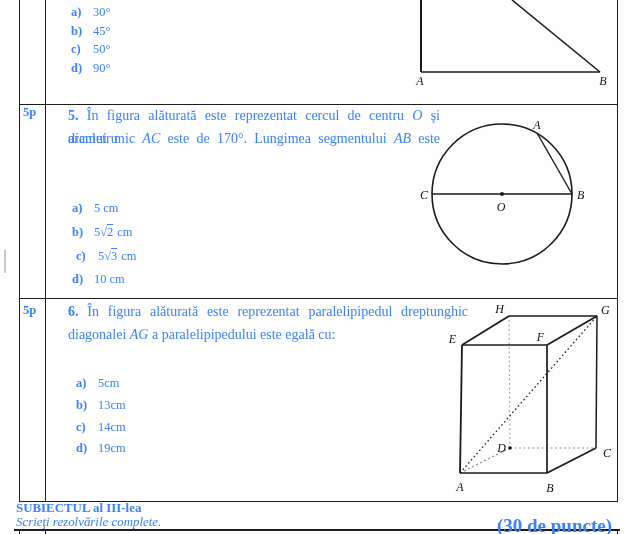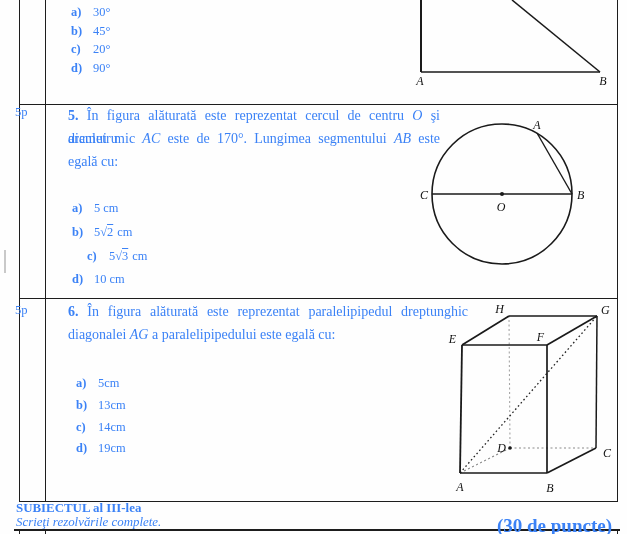--- a/index.html
+++ b/index.html
@@ -4,21 +4,21 @@
 <style>
   html,body{margin:0;padding:0;background:#e8e8e8;}
   .page{
     position:relative;width:627px;height:534px;background:#fefefe;
     font-family:"Liberation Serif",serif;color:#3b82f6;overflow:hidden;
   }
   .vline{position:absolute;width:0;border-left:1.4px solid #1d1d1d;}
   .hline{position:absolute;height:0;border-top:1.4px solid #1d1d1d;}
   .thick{border-top-width:2px;}
   .smudge{position:absolute;width:2px;background:#c9c9c9;}
-  .pts{position:absolute;left:15px;width:20px;font-weight:normal;font-size:12.6px;}
+  .pts{position:absolute;left:23px;width:20px;font-weight:bold;font-size:12.6px;}
   .qtext{position:absolute;left:68px;font-size:14px;}
   .qtext .tline{height:23px;line-height:23px;white-space:nowrap;}
   .q6t .tline{height:22.5px;line-height:22.5px;}
   .tline.just{text-align:justify;text-align-last:justify;white-space:normal;}
   .math{font-style:italic;}
   .bold{font-weight:bold;}
   .opt{position:absolute;font-size:12.4px;white-space:nowrap;}
   .opt .letter{font-weight:bold;display:inline-block;width:22px;}
   .radicand{text-decoration:overline;}
   .rsuf{margin-left:4px;}
@@ -40,41 +40,40 @@
   <div class="hline" style="left:19px;top:298px;width:599px"></div>
   <div class="hline" style="left:19px;top:501px;width:599px"></div>
   <div class="hline thick" style="left:14px;top:529px;width:606px"></div>
   <div class="vline" style="left:19px;top:531px;height:3px"></div>
   <div class="vline" style="left:45px;top:531px;height:3px"></div>
   <div class="vline" style="left:617px;top:531px;height:3px"></div>
   <div class="smudge" style="left:4px;top:250px;height:23px"></div>
 
   <div class="opt" style="left:71px;top:5px"><span class="letter">a)</span><span>30°</span></div>
   <div class="opt" style="left:71px;top:24px"><span class="letter">b)</span><span>45°</span></div>
-  <div class="opt" style="left:71px;top:42px"><span class="letter">c)</span><span>20°</span></div>
+  <div class="opt" style="left:71px;top:42px"><span class="letter">c)</span><span>50°</span></div>
   <div class="opt" style="left:71px;top:61px"><span class="letter">d)</span><span>90°</span></div>
 
   <svg class="fig" style="left:410px;top:0" width="205" height="92">
     <line x1="11" y1="0" x2="11" y2="72" stroke="#1a1a1a" stroke-width="2"></line>
     <line x1="11" y1="72" x2="190" y2="72" stroke="#1a1a1a" stroke-width="1.6"></line>
     <line x1="102" y1="0" x2="190" y2="72" stroke="#1a1a1a" stroke-width="1.6"></line>
     <text x="10" y="85" text-anchor="middle">A</text>
     <text x="193" y="85" text-anchor="middle">B</text>
   </svg>
 
   <div class="pts" style="top:105px">5p</div>
   <div class="qtext" style="top:104px;width:372px">
       <div class="tline just"><span class="bold">5. </span><span>În figura alăturată este reprezentat cercul de centru </span><span class="math">O</span><span> şi diametru</span></div>
       <div class="tline just"><span>arcului mic </span><span class="math">AC</span><span> este de 170°. Lungimea segmentului </span><span class="math">AB</span><span> este</span></div>
-      <div class="tline"><span>egală cu:</span></div>
     </div>
 
   <div class="opt" style="left:72px;top:201px"><span class="letter">a)</span><span>5 cm</span></div>
   <div class="opt" style="left:72px;top:225px"><span class="letter">b)</span><span><span>5</span><span class="radsign">√</span><span class="radicand">2</span><span class="rsuf">cm</span></span></div>
-  <div class="opt" style="left:87px;top:249px"><span class="letter">c)</span><span><span>5</span><span class="radsign">√</span><span class="radicand">3</span><span class="rsuf">cm</span></span></div>
+  <div class="opt" style="left:76px;top:249px"><span class="letter">c)</span><span><span>5</span><span class="radsign">√</span><span class="radicand">3</span><span class="rsuf">cm</span></span></div>
   <div class="opt" style="left:72px;top:272px"><span class="letter">d)</span><span>10 cm</span></div>
 
   <svg class="fig" style="left:408px;top:108px" width="206" height="172">
     <circle cx="94" cy="86" r="70" fill="none" stroke="#1a1a1a" stroke-width="1.6"></circle>
     <line x1="24" y1="86" x2="164" y2="86" stroke="#1a1a1a" stroke-width="1.4"></line>
     <line x1="129" y1="25" x2="164" y2="86" stroke="#1a1a1a" stroke-width="1.4"></line>
     <circle cx="94" cy="86" r="2" fill="#1a1a1a"></circle>
     <text x="129" y="21" text-anchor="middle">A</text>
     <text x="169" y="91" text-anchor="start">B</text>
     <text x="20" y="91" text-anchor="end">C</text>

